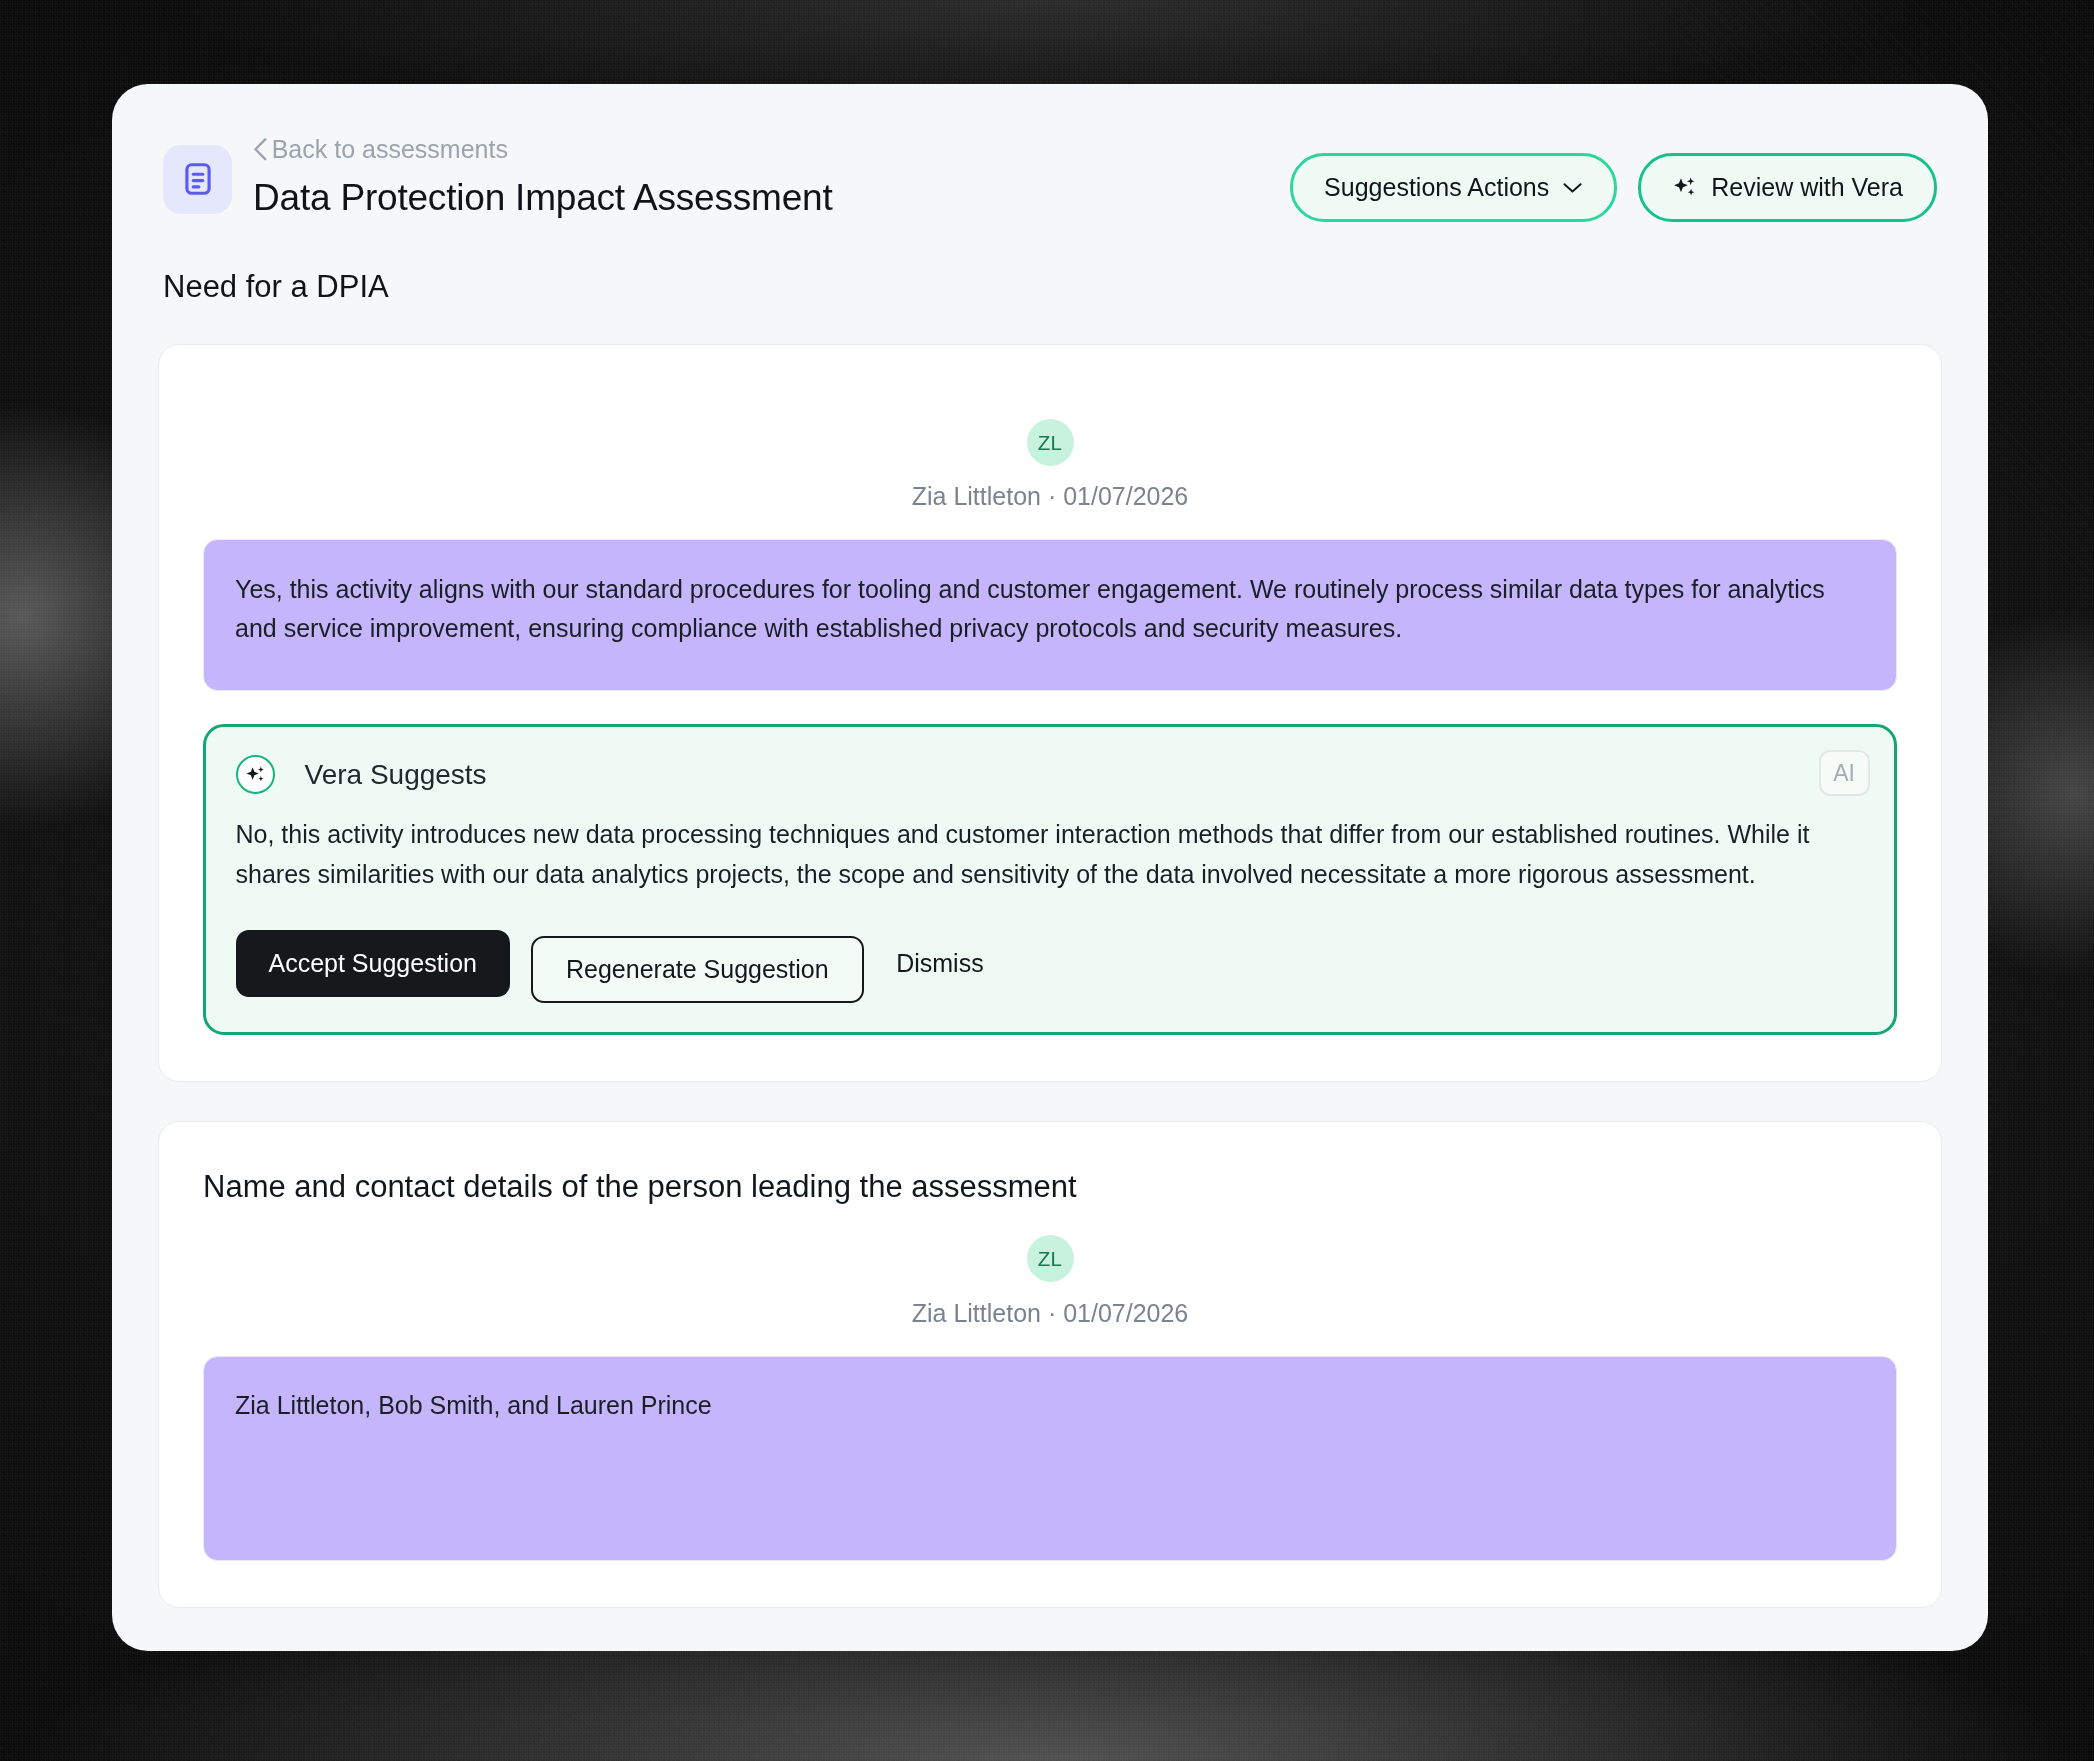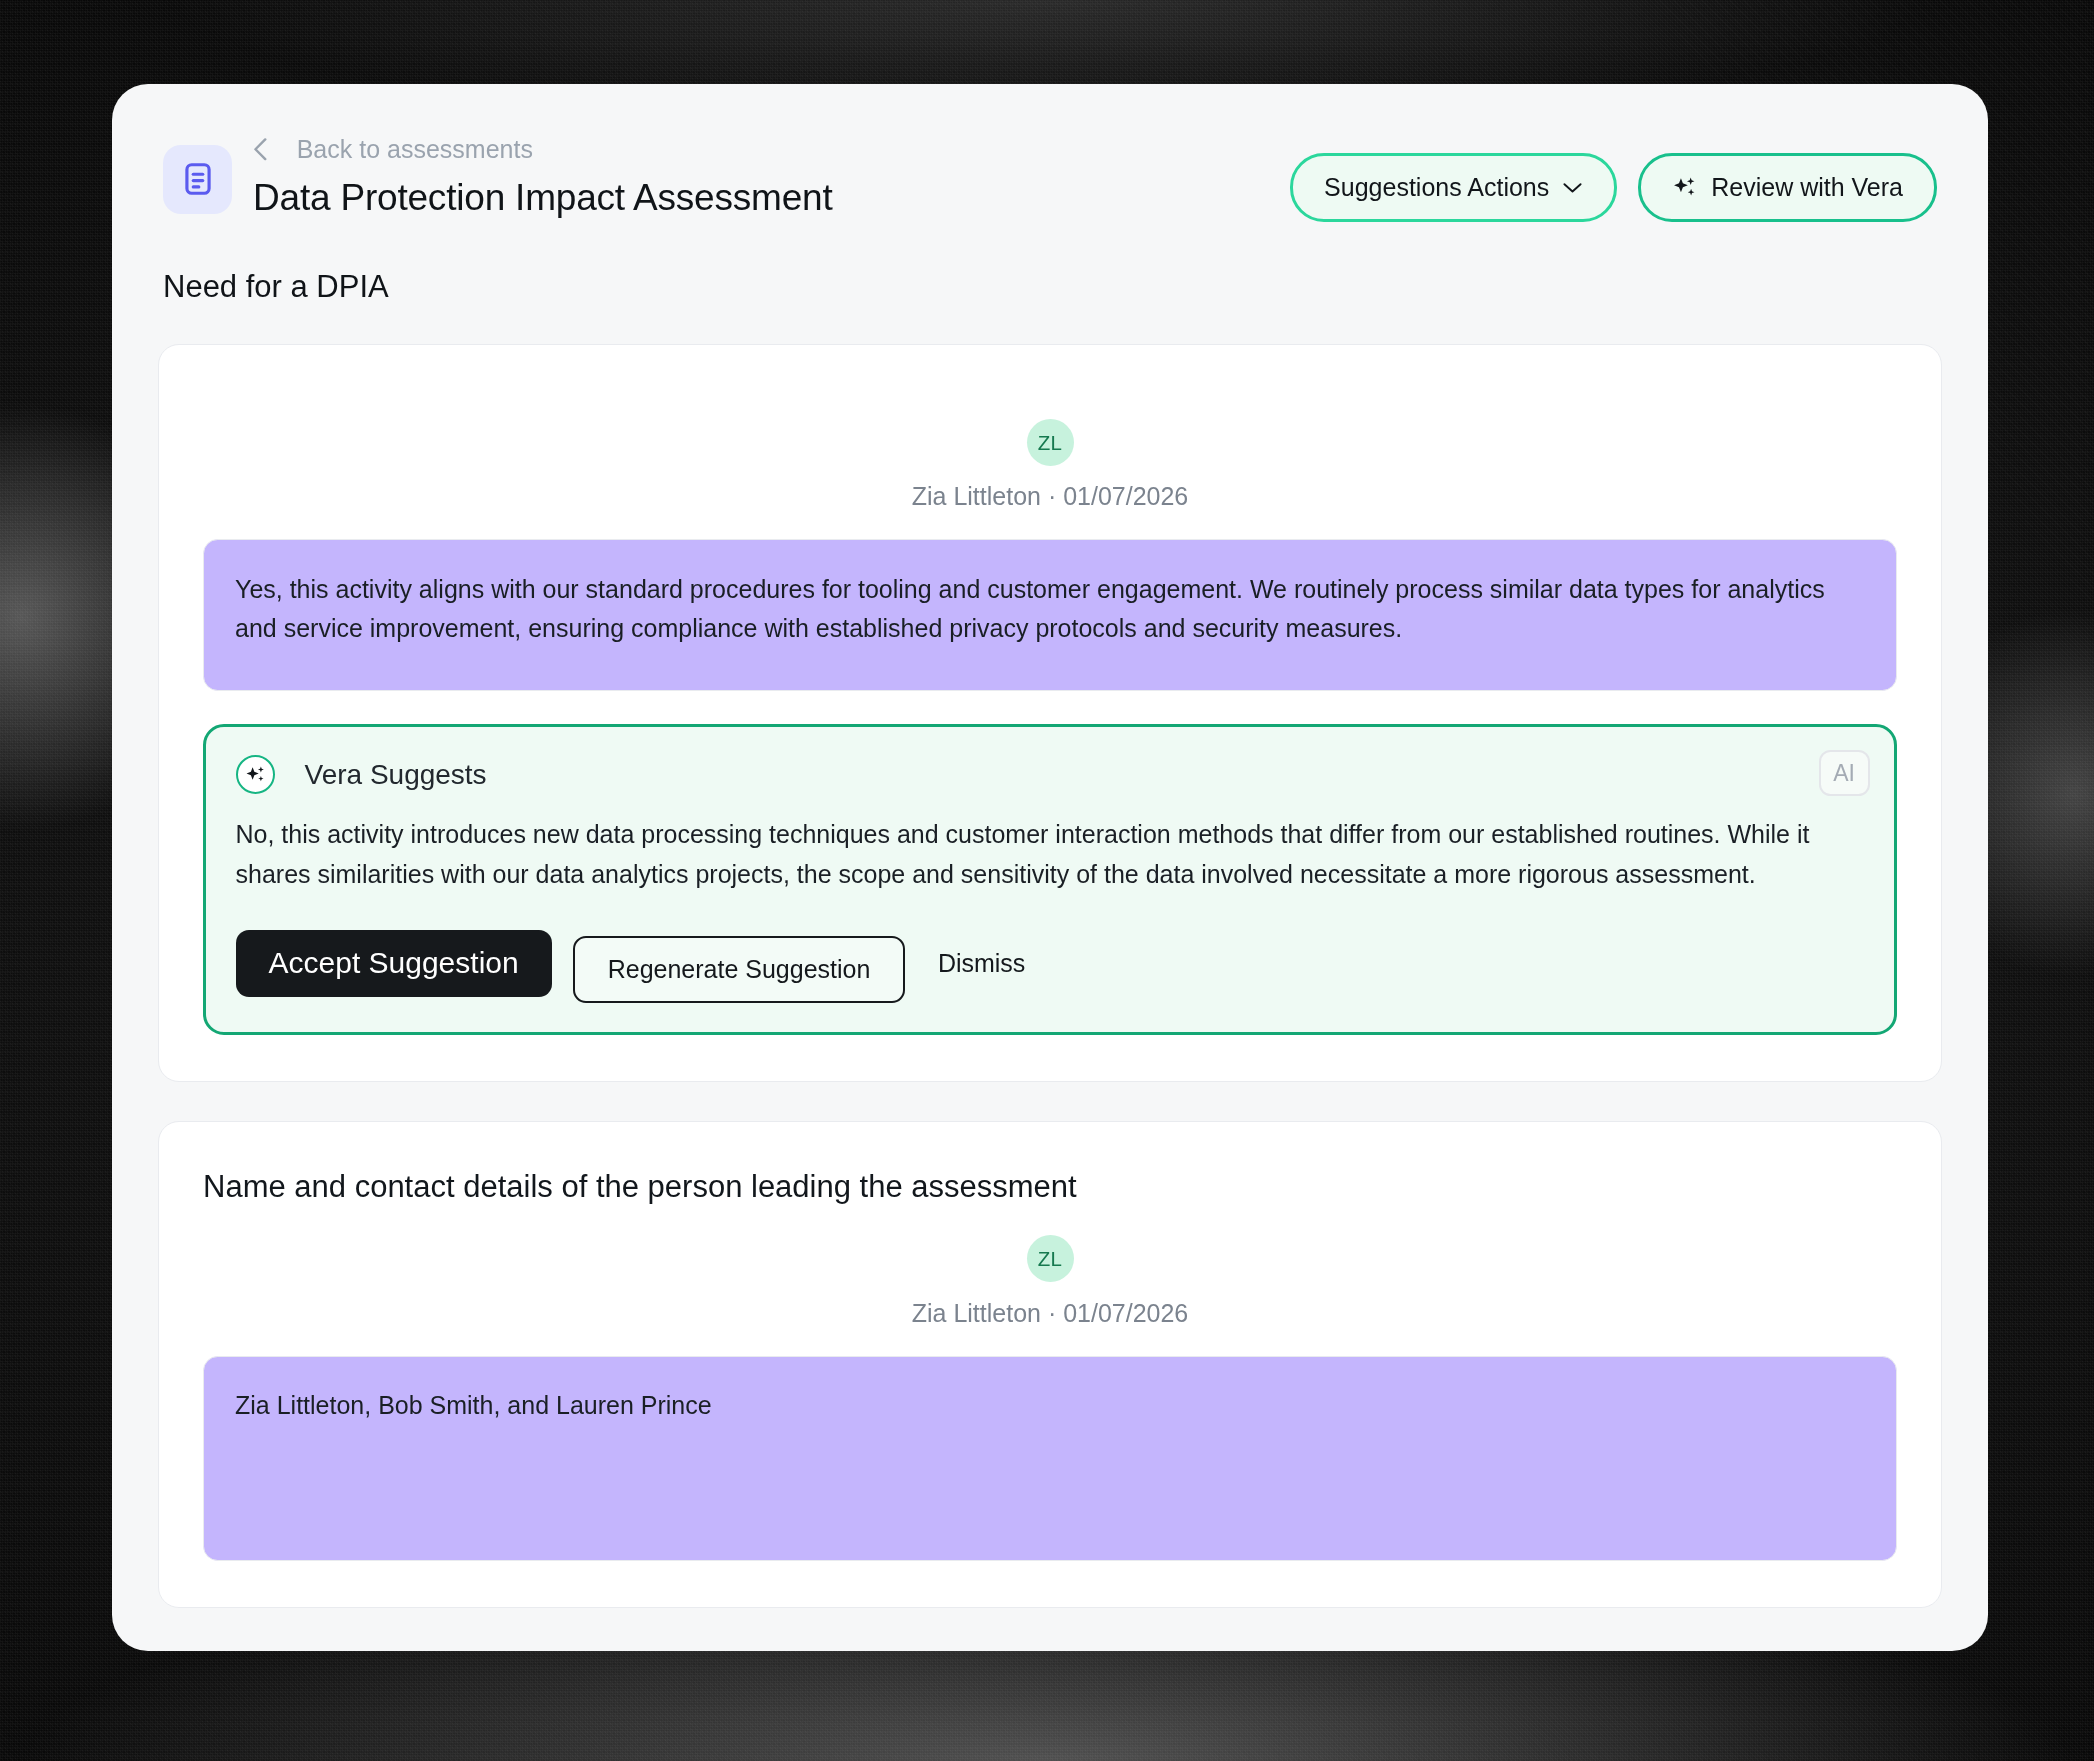--- a/index.html
+++ b/index.html
@@ -83,21 +83,21 @@
     justify-content: center;
     flex: none;
     margin-top: 14.7px;
   }
 
   .title-block { padding-top: 6.5px; }
 
   .back-link {
     display: flex;
     align-items: center;
-    gap: 29px;
+    gap: 4px;
     color: #9aa3ae;
     font-size: 25px;
     line-height: 1;
     margin-bottom: 16.4px;
     cursor: pointer;
   }
   .back-link .chev { display: block; width: 14.7px; height: 24.5px; flex: none; }
 
   .page-title {
     font-size: 37px;
@@ -263,21 +263,21 @@
     gap: 21px;
   }
 
   .btn-dark {
     background: #16191c;
     color: #ffffff;
     border: none;
     border-radius: 13px;
     height: 67px;
     padding: 0 33px;
-    font-size: 30px;
+    font-size: 25px;
     font-family: inherit;
     cursor: pointer;
   }
 
   .btn-outline {
     background: #f3fbf7;
     color: #14181c;
     border: 2.5px solid #16191c;
     border-radius: 13px;
     height: 67px;

